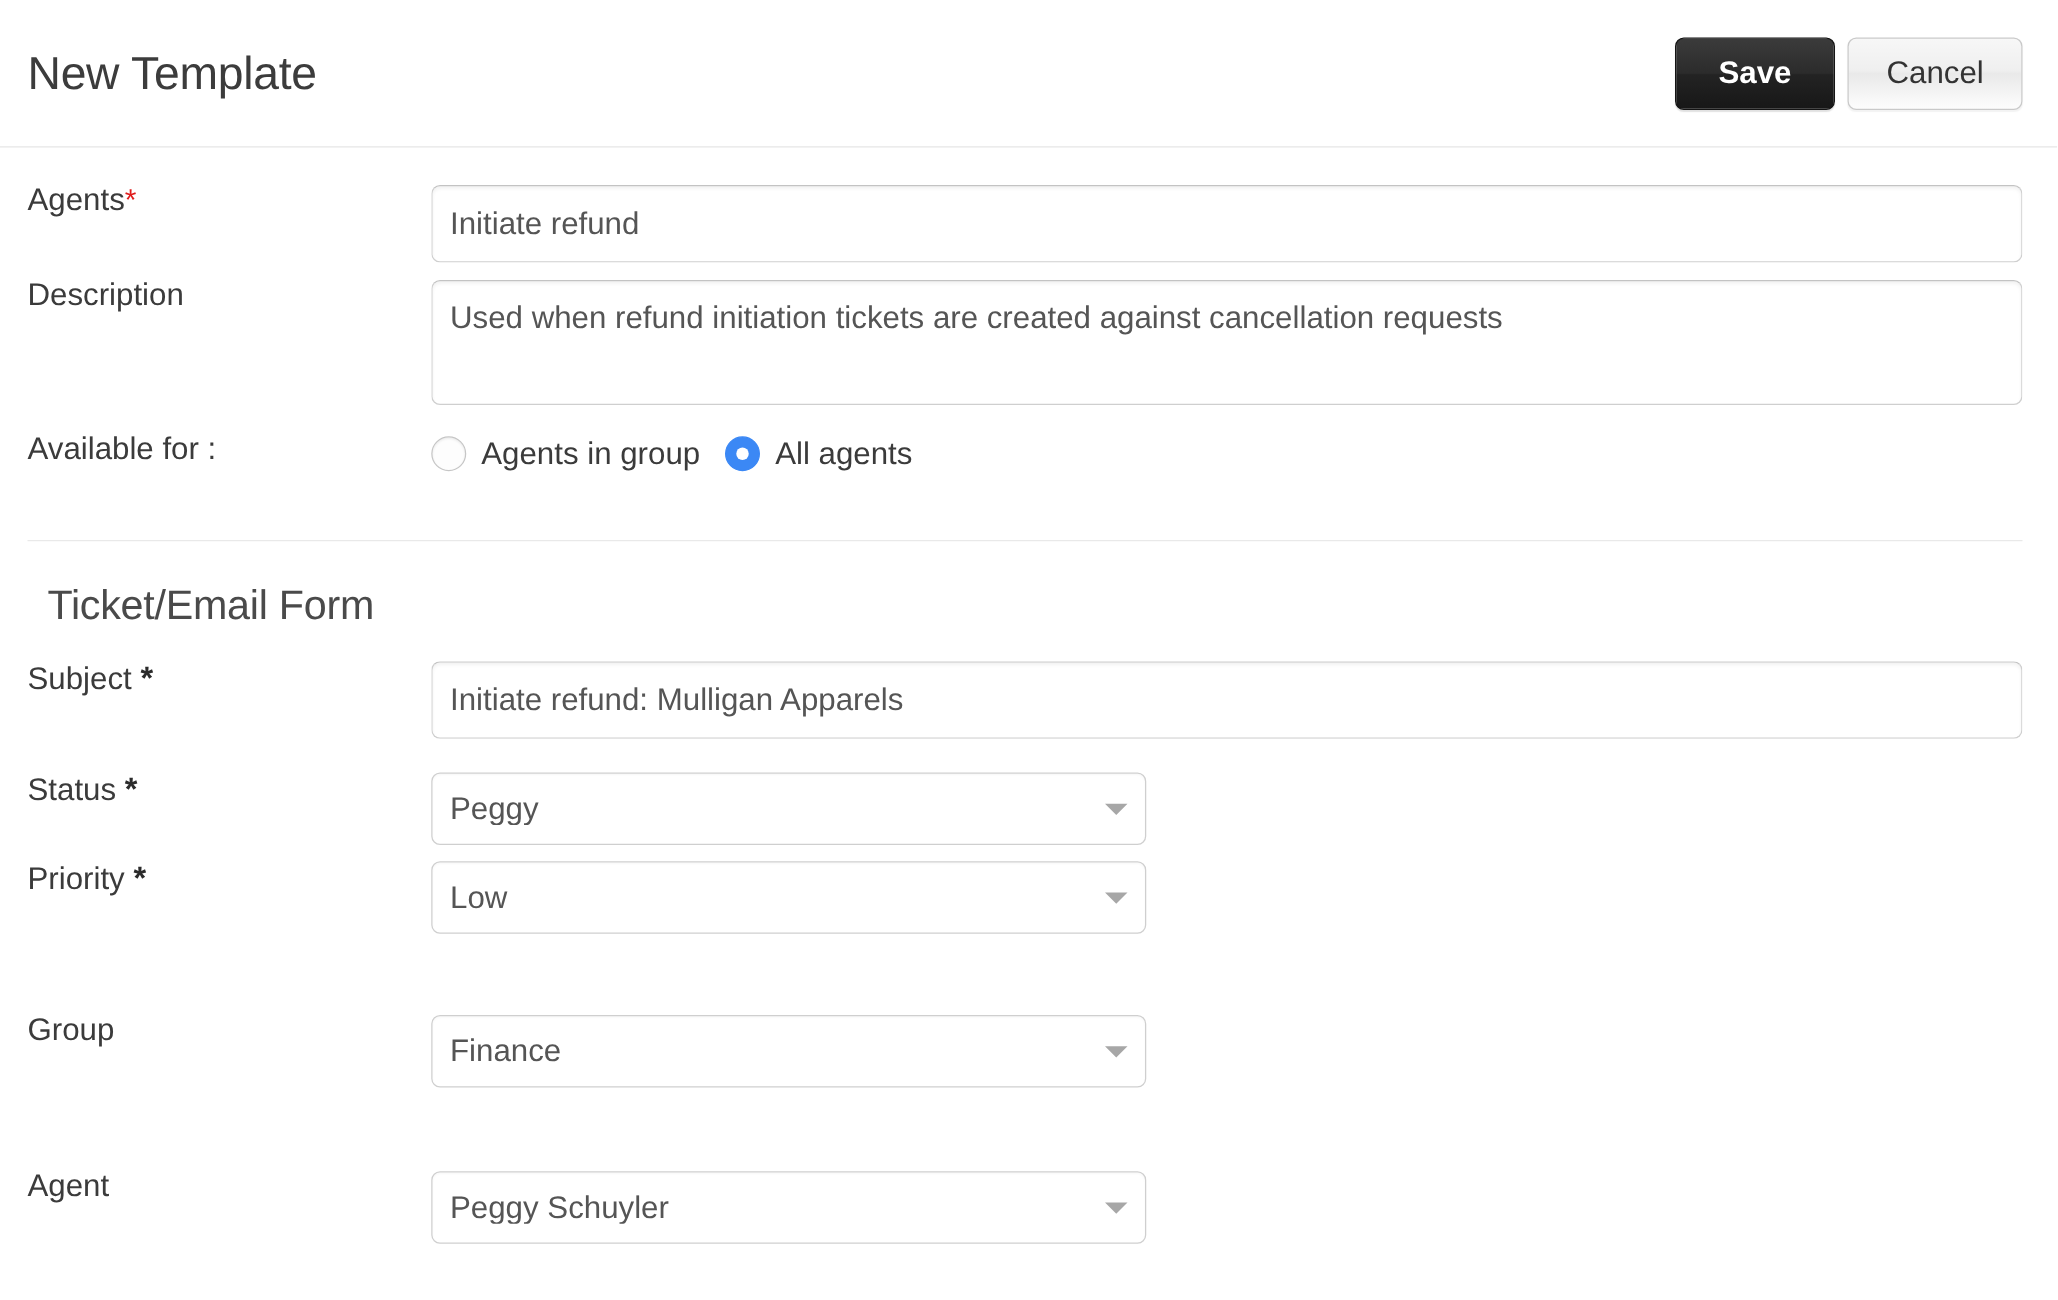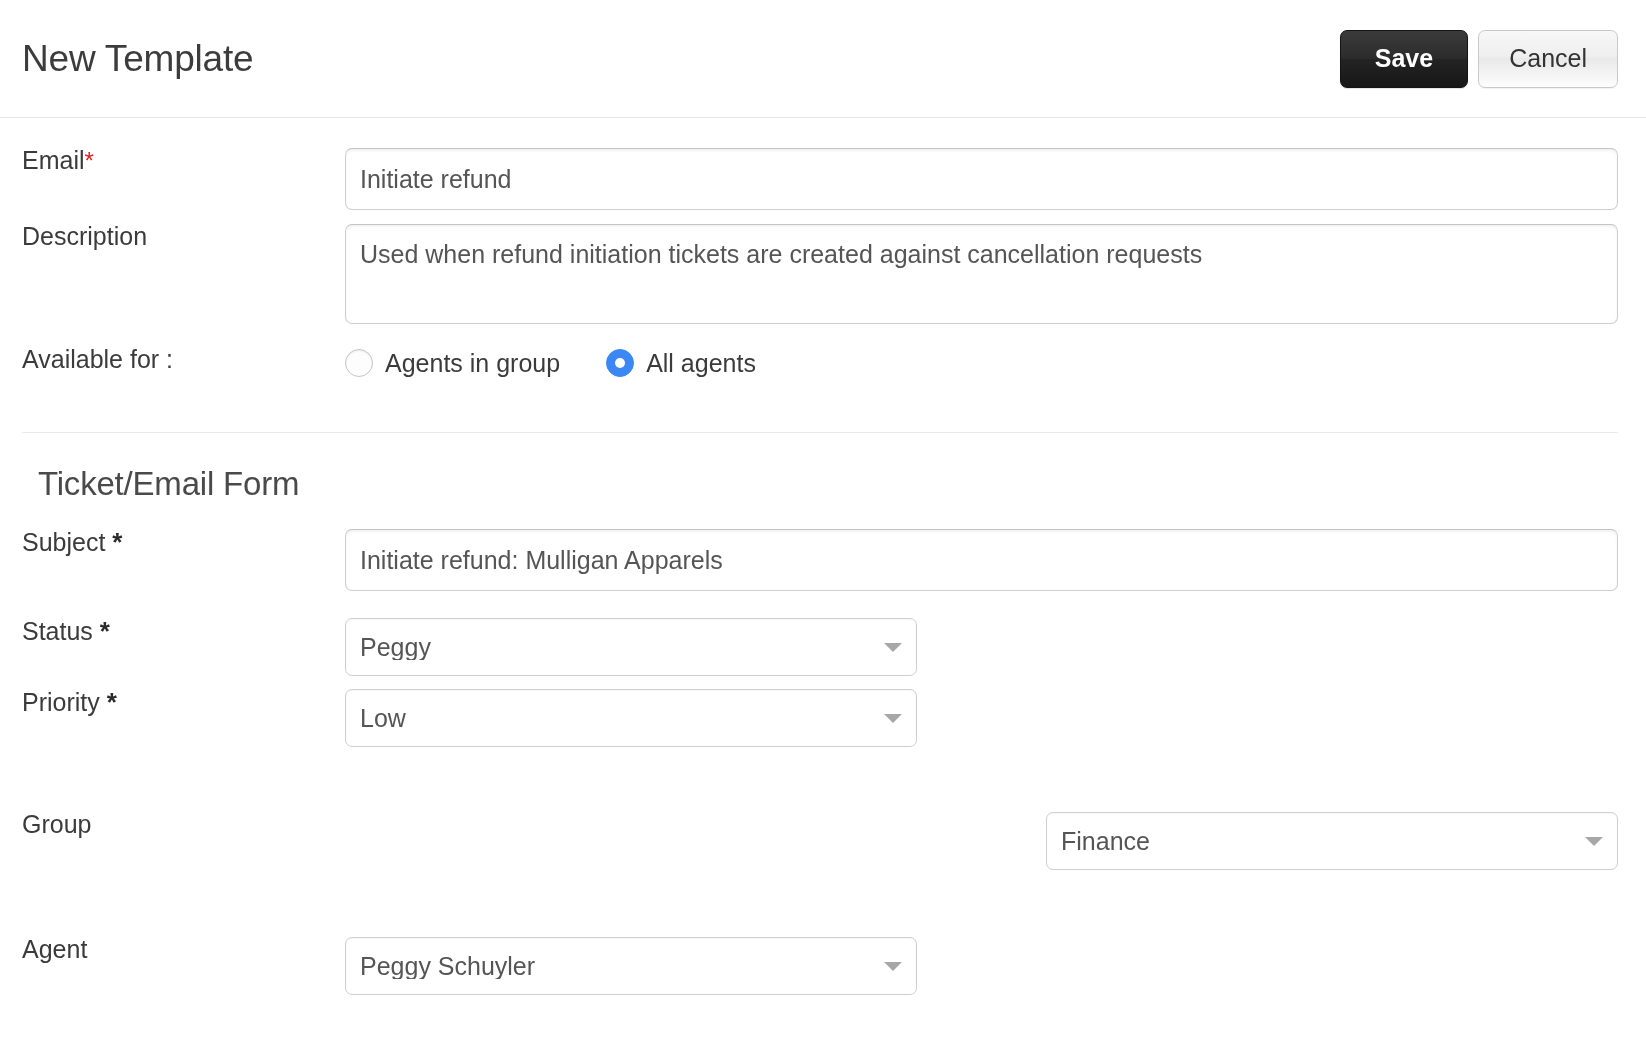--- a/index.html
+++ b/index.html
@@ -116,21 +116,21 @@
     padding: 14px;
     line-height: 1.25;
     resize: none;
     overflow: hidden;
   }
 
   
   .radio-group {
     display: flex;
     align-items: flex-end;
-    gap: 46px;
+    gap: 20px;
     padding-top: 2px;
   }
   .radio-option {
     display: flex;
     align-items: center;
     gap: 12px;
     cursor: pointer;
   }
   .radio-dot {
     width: 28px; height: 28px;
@@ -221,21 +221,21 @@
     <h1 class="page-title">New Template</h1>
     <div class="header-actions">
       <button class="btn btn-save">Save</button>
       <button class="btn btn-cancel">Cancel</button>
     </div>
   </div>
 
   <div class="body">
 
     <div class="form-row abs" style="top:148px;">
-      <div class="field-label"><span>Email</span><span class="req-red">*</span></div>
+      <div class="field-label"><span>Agents</span><span class="req-red">*</span></div>
       <div class="input-wrap">
         <input class="text-input" type="text" value="Initiate refund" style="">
       </div>
     </div>
 
     <div class="form-row abs" style="top:224px;">
       <div class="field-label">Description</div>
       <div class="input-wrap">
         <textarea class="text-area" style="">Used when refund initiation tickets are created against cancellation requests</textarea>
       </div>
@@ -275,21 +275,21 @@
     </div>
 
     <div class="form-row abs" style="top:689px;">
       <div class="field-label"><span>Priority</span>&nbsp;<span class="req-dark">*</span></div>
       <div class="select-box">
         <span class="select-value">Low</span>
         <span class="caret"></span>
       </div>
     </div>
 
-    <div class="form-row abs" style="top:812px;justify-content:space-between;">
+    <div class="form-row abs" style="top:812px;">
       <div class="field-label">Group</div>
       <div class="select-box">
         <span class="select-value">Finance</span>
         <span class="caret"></span>
       </div>
     </div>
 
     <div class="form-row abs" style="top:937px;">
       <div class="field-label">Agent</div>
       <div class="select-box">

